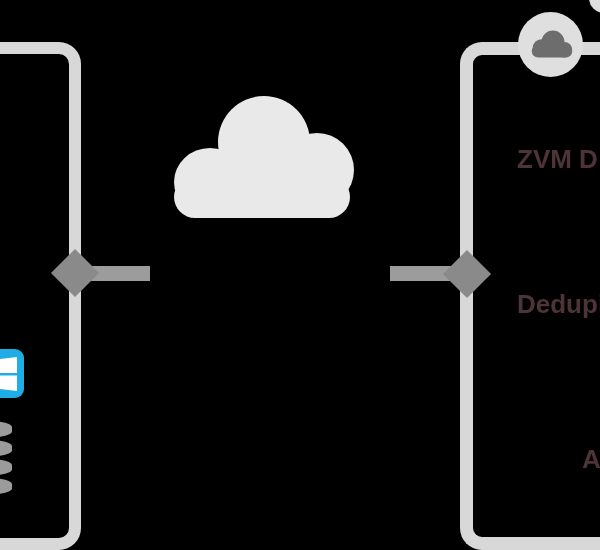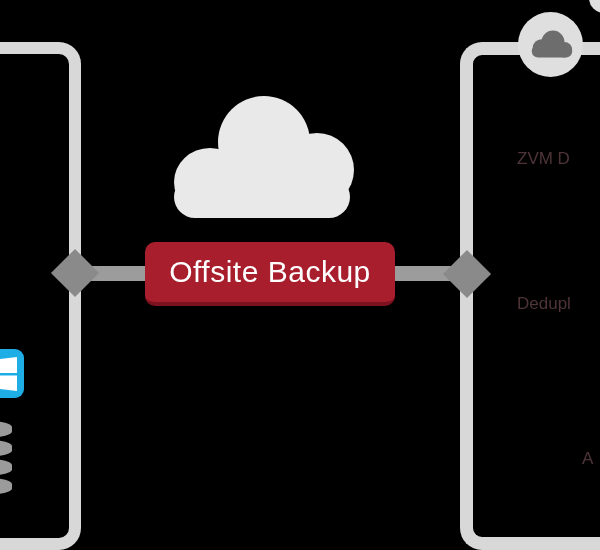--- a/index.html
+++ b/index.html
@@ -45,21 +45,21 @@
   .corner-frag{position:absolute;left:589px;top:-17px;width:30px;height:30px;
     border-radius:50%;background:var(--badge_circle);}
 
   
   .redbox{position:absolute;left:145px;top:242px;width:250px;height:64px;box-sizing:border-box;
     background:var(--box_red);border-bottom:4px solid var(--box_red_dark);border-radius:10px;
     display:flex;align-items:center;justify-content:center;}
   .redbox span{color:var(--box_text);font-size:30px;letter-spacing:.5px;}
 
   
-  .rlabel{position:absolute;font-size:17px;font-weight:normal;color:var(--label_text);
+  .rlabel{position:absolute;font-size:26px;font-weight:bold;color:var(--label_text);
     line-height:26px;white-space:nowrap;}
   .l1{left:517px;top:146px;}
   .l2{left:517px;top:291px;}
   .l3{left:582px;top:446px;}
 
   
   .winicon{position:absolute;left:-28px;top:349px;width:52px;height:49px;border-radius:9px;
     background:var(--windows_blue);display:flex;align-items:center;justify-content:center;}
   .winicon svg{width:38px;height:34px;}
   .winicon svg *{fill:#ffffff;}
@@ -93,23 +93,20 @@
     <svg viewBox="0 0 52 30" aria-hidden="true">
       <circle cx="16" cy="18" r="9"></circle>
       <circle cx="28" cy="12" r="12"></circle>
       <circle cx="40" cy="20" r="8"></circle>
       <rect x="6" y="15" width="42" height="13" rx="6.5"></rect>
     </svg>
   </div>
 
   <div class="corner-frag"></div>
 
-  <div class="redbox">
-    <span>Offsite Backup</span>
-  </div>
 
   <div class="rlabel l1">ZVM D</div>
   <div class="rlabel l2">Dedupl</div>
   <div class="rlabel l3">A</div>
 
   <div class="winicon">
     <svg viewBox="0 0 38 34" aria-hidden="true">
       <path d="M0 5 L16 2.6 V16 H0 Z"></path>
       <path d="M18.5 2.2 L38 0 V16 H18.5 Z"></path>
       <path d="M0 18.5 H16 V31.4 L0 29 Z"></path>

